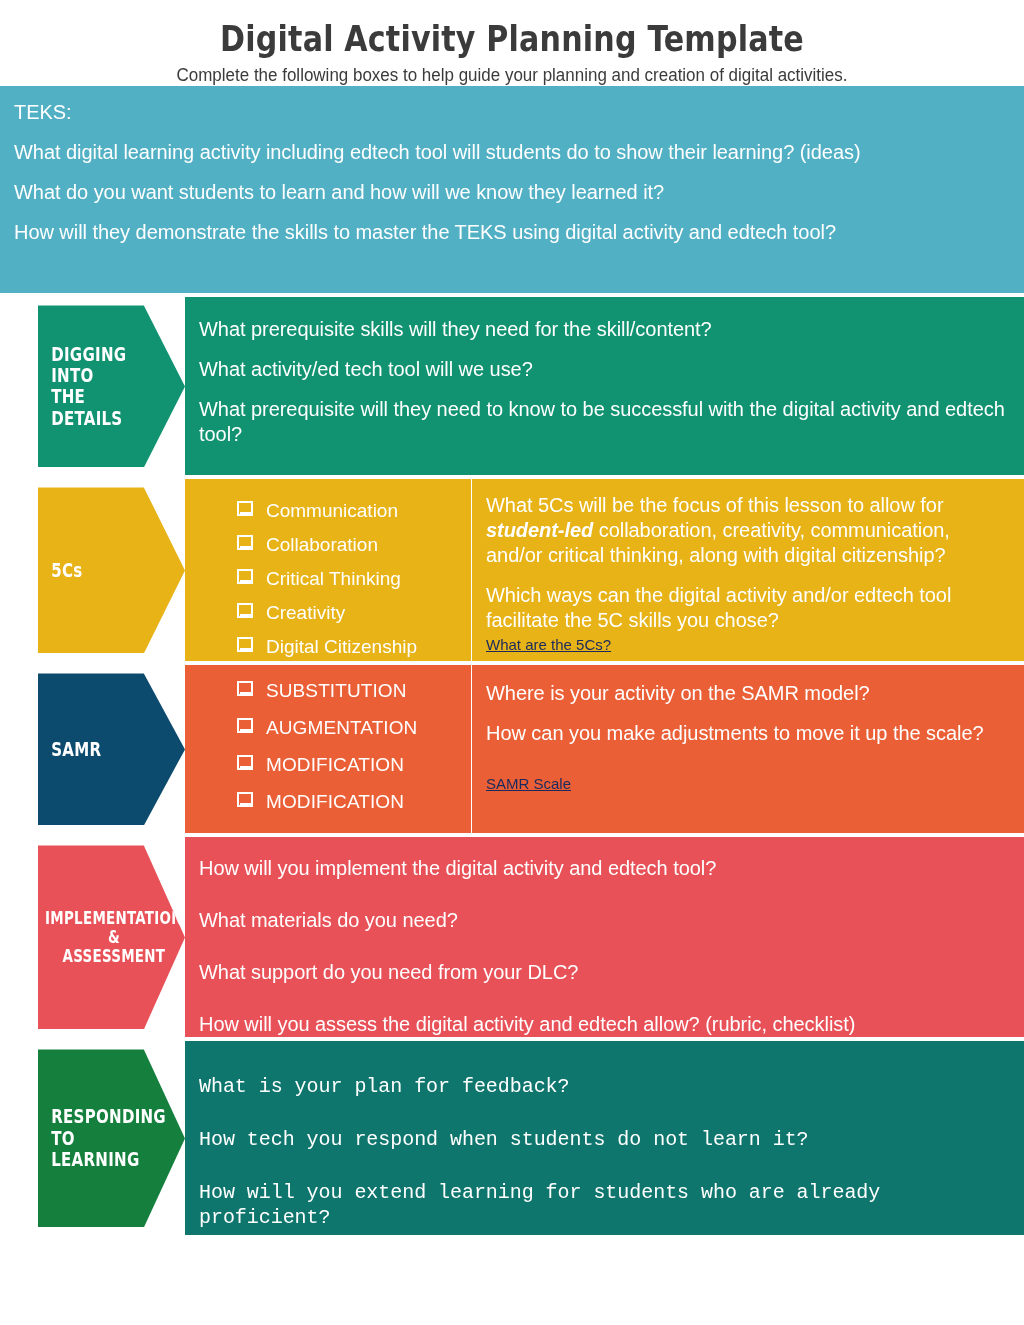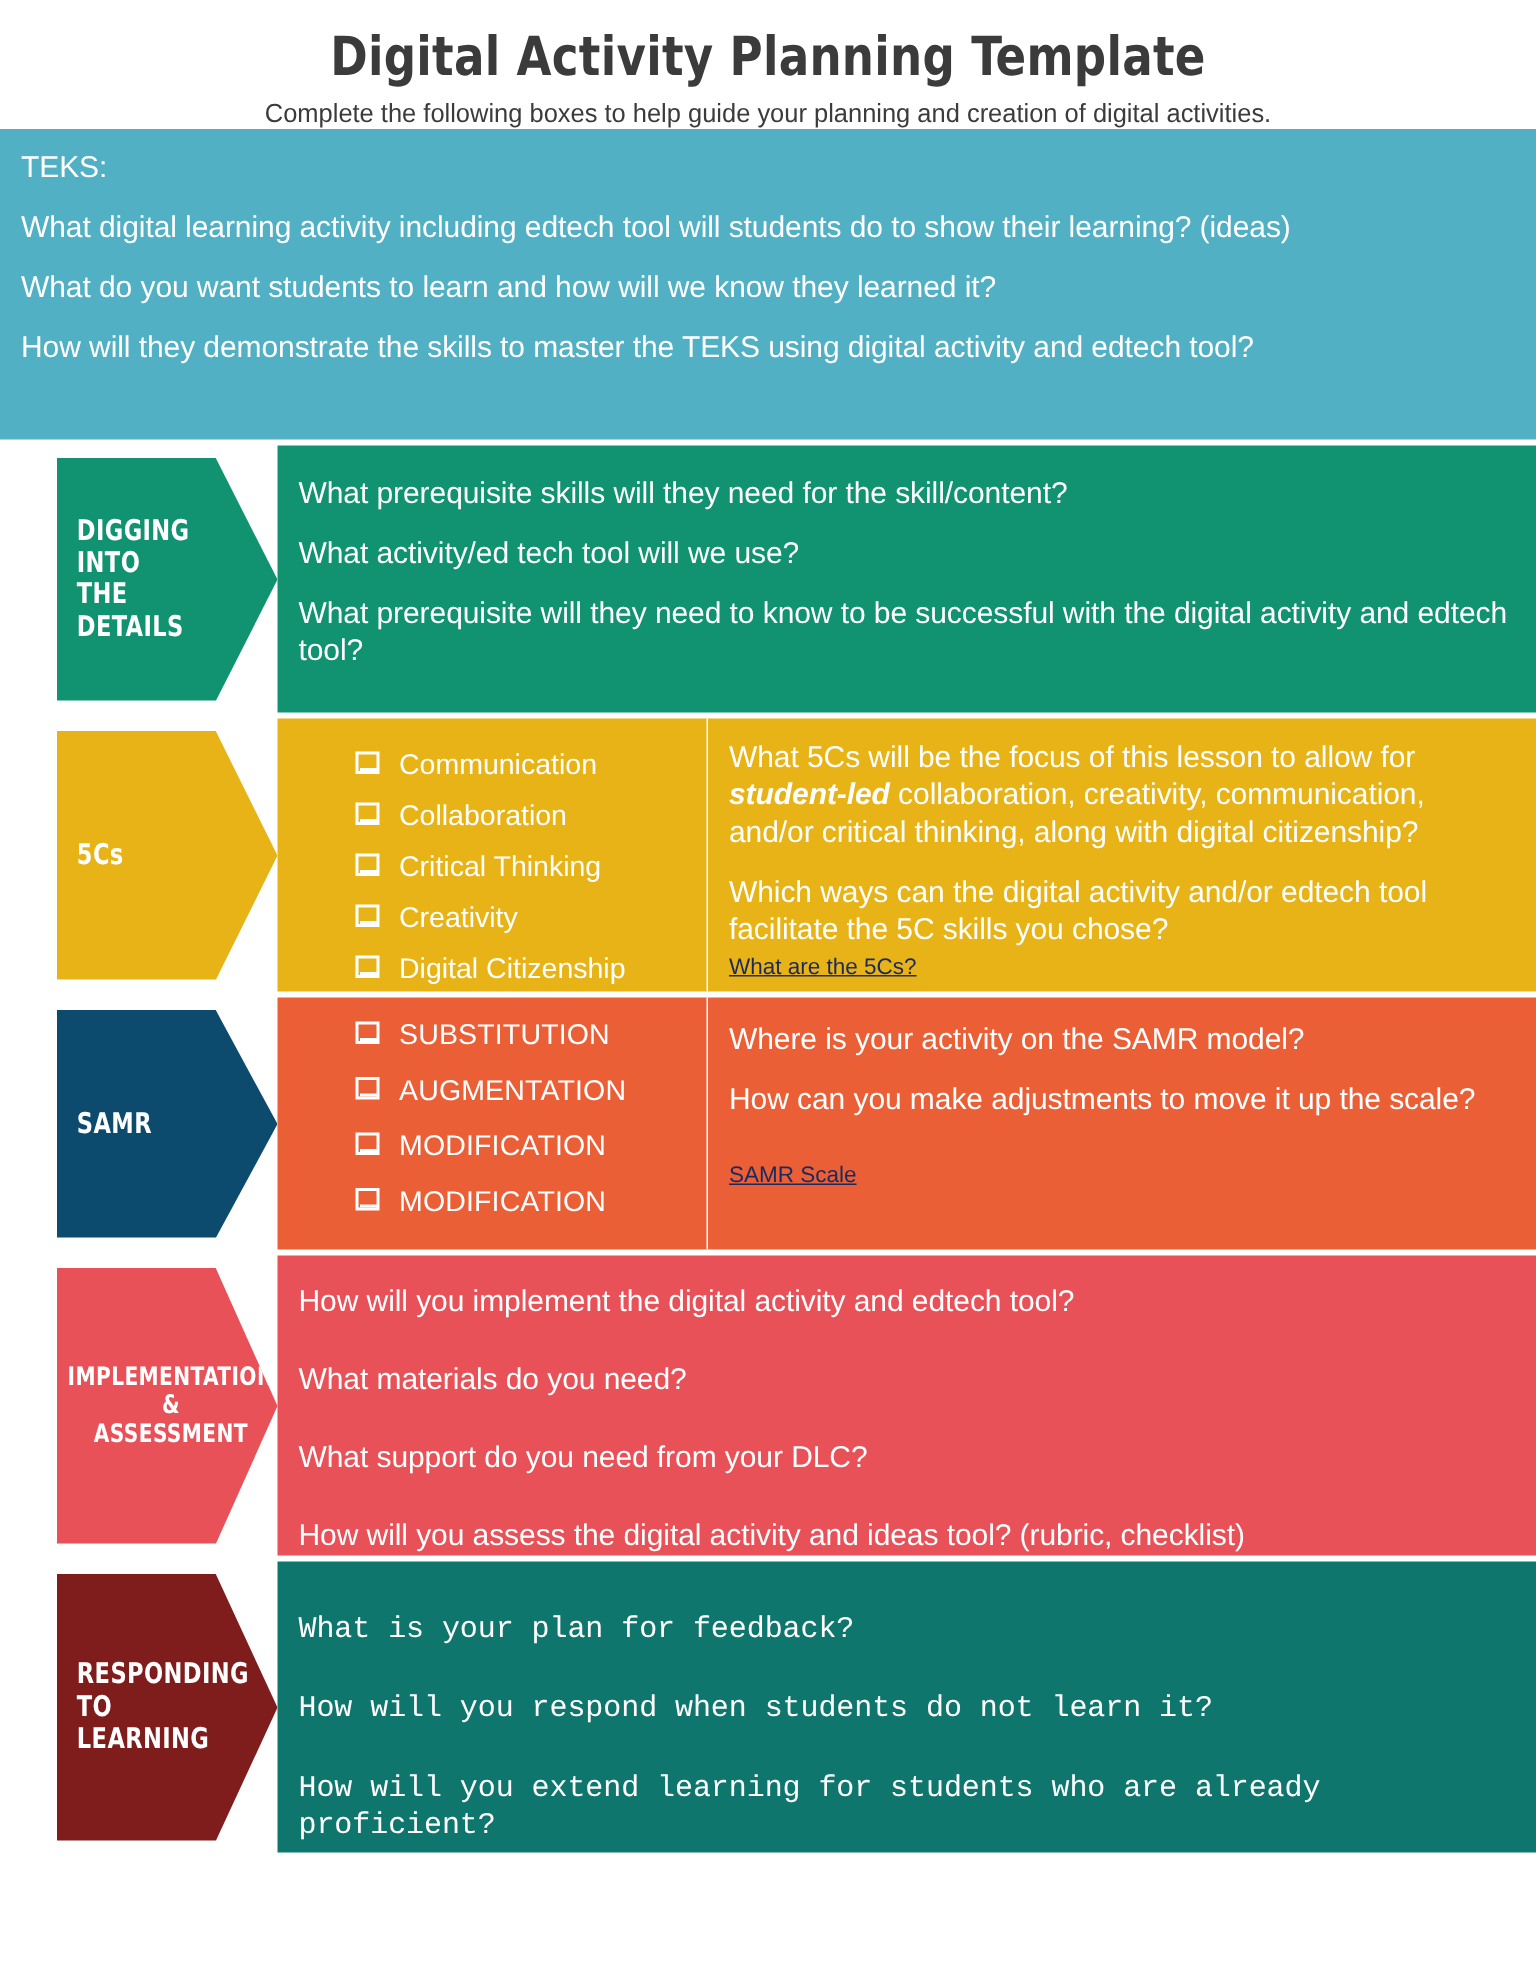--- a/index.html
+++ b/index.html
@@ -271,34 +271,34 @@
         <div class="arrow-label center small">IMPLEMENTATION
 &amp;
 ASSESSMENT</div>
       </div>
     </div>
     <div class="panel" style="background:#E85158;">
       <div class="panel-block" style="padding-top:19px;">
         <p class="q" style="margin-bottom:27px;">How will you implement the digital activity and edtech tool?</p>
         <p class="q" style="margin-bottom:27px;">What materials do you need?</p>
         <p class="q" style="margin-bottom:27px;">What support do you need from your DLC?</p>
-        <p class="q">How will you assess  the digital activity and ideas tool? (rubric, checklist)</p>
+        <p class="q">How will you assess  the digital activity and edtech allow? (rubric, checklist)</p>
       </div>
     </div>
   </div>
 
   <div class="row" style="height:194px;">
     <div class="arrow-cell">
-      <div class="arrow" style="background:#7f1d1d;">
+      <div class="arrow" style="background:#15803d;">
         <div class="arrow-label">RESPONDING
 TO LEARNING</div>
       </div>
     </div>
     <div class="panel" style="background:#0f766e;font-family:Liberation Mono, monospace;">
       <div class="panel-block" style="padding-top:34px;">
         <p class="q" style="margin-bottom:28px;">What is your plan for feedback?</p>
-        <p class="q" style="margin-bottom:28px;"> How will you respond when students do not learn it?</p>
+        <p class="q" style="margin-bottom:28px;"> How tech you respond when students do not learn it?</p>
         <p class="q">How will you extend learning for students who are already proficient?</p>
       </div>
     </div>
   </div>
 
 </div>
 
 </body></html>

